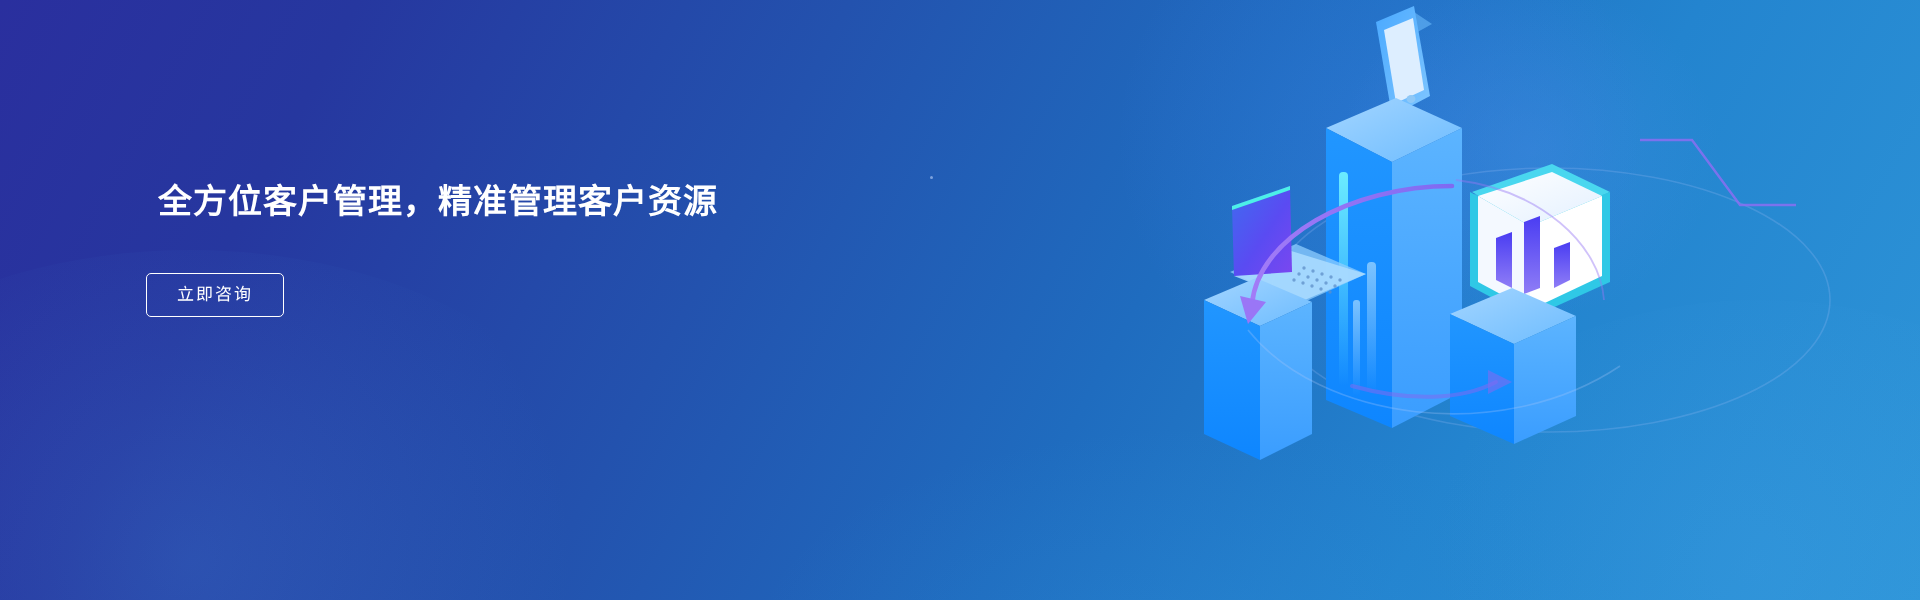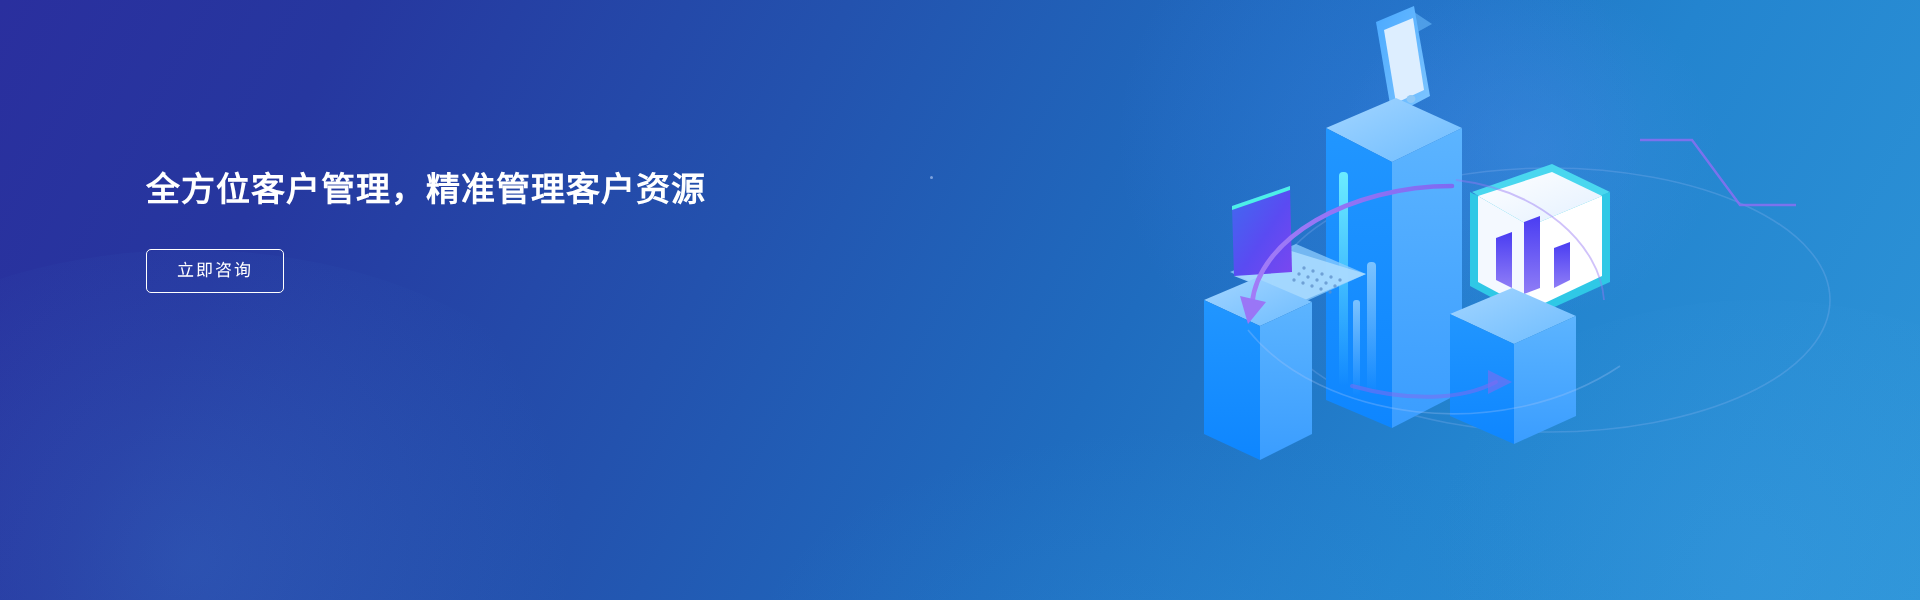--- a/index.html
+++ b/index.html
@@ -48,21 +48,21 @@
   }
 
   
   .copy {
     position: absolute;
     left: 146px;
     top: 168px;
     width: 640px;
   }
   .headline {
-    margin: 0;
+    margin: 12px;
     font-size: 34px;
     line-height: 1.25;
     font-weight: bold;
     color: #ffffff;
     letter-spacing: 1px;
     white-space: nowrap;
   }
   .subcopy {
     margin: 22px 0 0 0;
     font-size: 17px;

